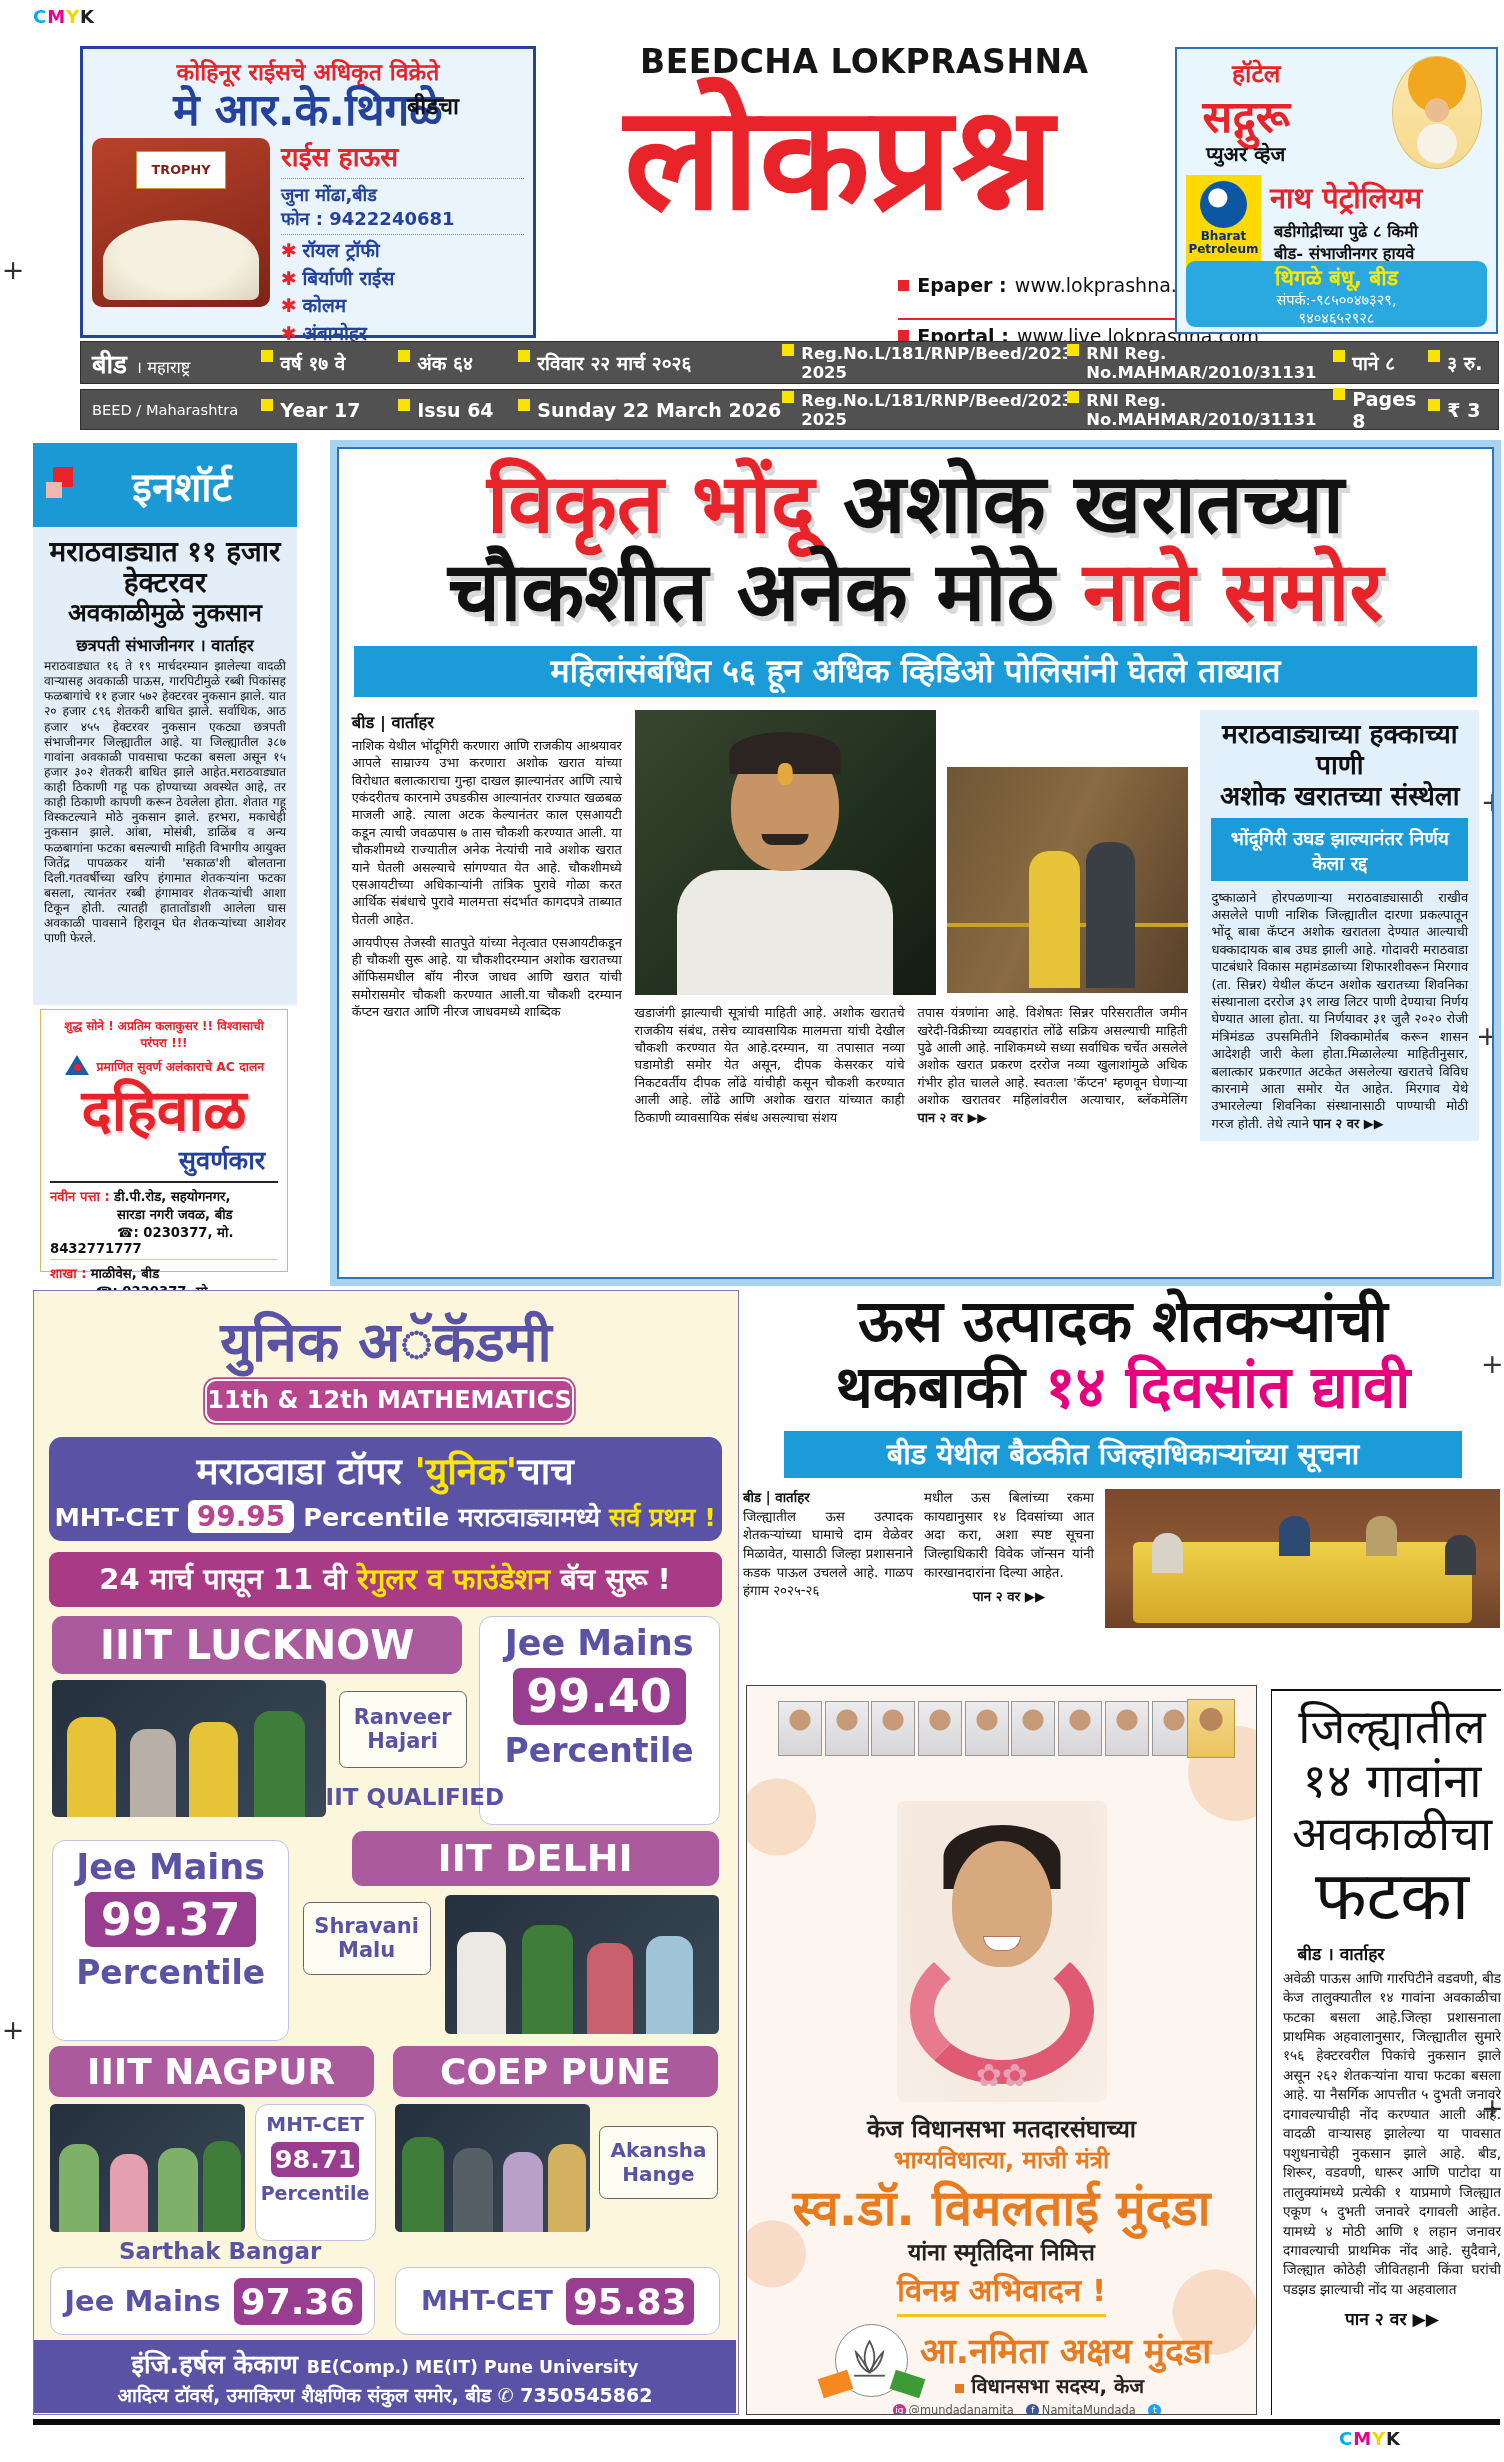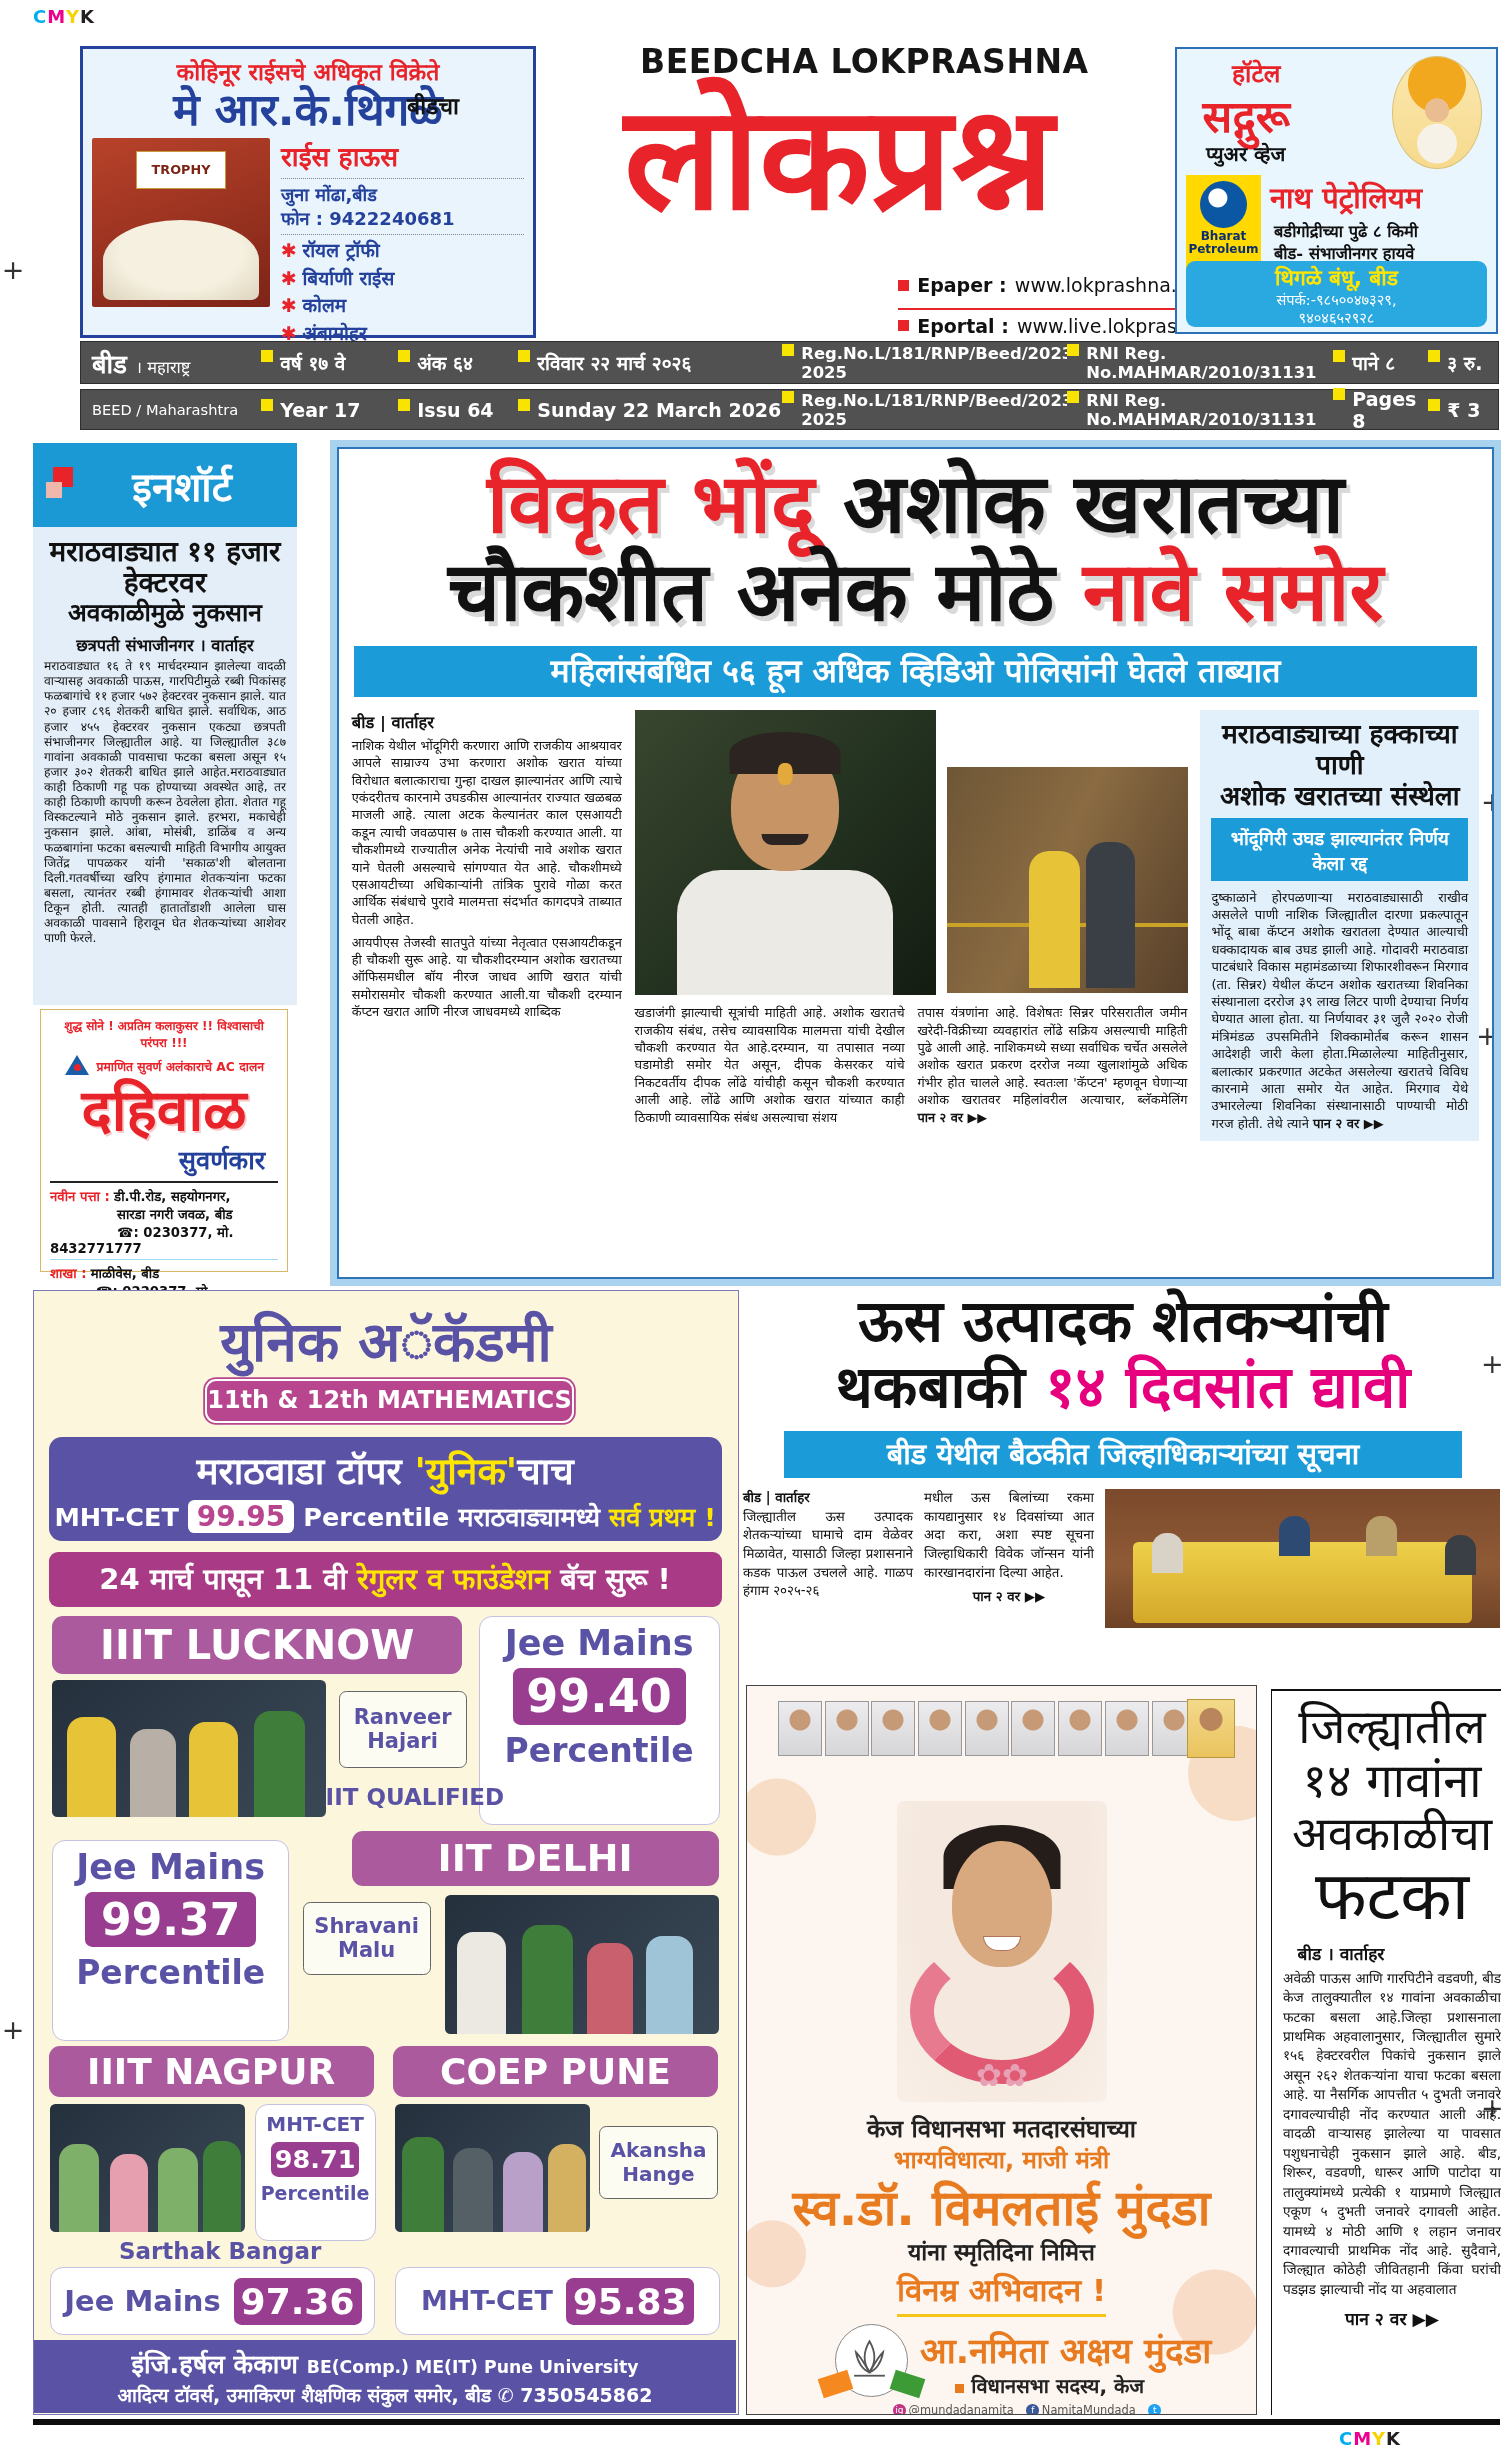--- a/index.html
+++ b/index.html
@@ -14,36 +14,36 @@
   .jus{text-align:justify}
   
   .cmyk{font-weight:bold;font-size:18px;letter-spacing:0.9px}
   .cmyk .c{color:#00adee}.cmyk .m{color:#ec008c}.cmyk .y{color:#f5d400}.cmyk .k{color:#231f20}
   .plus{position:absolute;font-size:27px;color:#333}
   
   .rice-ad{left:80px;top:46px;width:456px;height:292px;border:3.6px solid #24429c;background:#eaf4fc;box-sizing:border-box;padding:5.5px 9px}
   .rice-title{font-size:23px}
   .rice-name{font-size:44px;line-height:1.05}
   .rice-row{display:flex;margin-top:5.5px}
-  .rice-bag{width:178px;height:169px;background:linear-gradient(160deg,#b8422a,#7e2417);border-radius:2px;position:relative;flex:none}
+  .rice-bag{width:178px;height:169px;background:linear-gradient(160deg,#b8422a,#7e2417);border-radius:10px;position:relative;flex:none}
   .bag-label{position:absolute;top:12.8px;left:50%;transform:translateX(-50%);width:88px;height:36px;background:#fff;border:1.8px solid #c79a3b;color:#7e2417;font-weight:bold;font-size:12.8px;text-align:center;line-height:35px}
   .bag-rice{position:absolute;bottom:7.3px;left:11px;right:11px;height:80px;border-radius:50% 50% 7.3px 7.3px;background:radial-gradient(ellipse at 50% 40%,#f5f0e0 55%,#ddd4bd)}
   .rice-info{flex:1;padding-left:11px}
   .rice-shop{font-size:26.4px;border-bottom:1.8px dotted #888;padding-bottom:3.6px}
   .rice-addr{font-size:18px;margin-top:3.6px}
   .rice-phone{font-size:18px;border-bottom:1.8px dotted #888;padding-bottom:3.6px}
   .rice-item{font-size:19px;color:#24429c;font-weight:bold;margin-top:1.8px}
   .rice-item .st{color:#e8232a;margin-right:5.5px}
   
   .mh-beedcha{left:407px;top:89px;font-size:23px;font-weight:600}
   .mh-tag{left:640px;top:42px;font-size:33px;font-weight:bold;letter-spacing:0.5px;color:#161616}
   .mh-logo{left:520px;top:47px;width:638px;text-align:center;font-size:144px;font-weight:bold;color:#e8232a;line-height:1.55}
   .ep{left:898px;top:274px;width:392px;font-size:19px}
   .ep-line{display:flex;align-items:center;gap:8.2px}
-  .ep-line.first{border-bottom:2.7px solid #e8232a;padding-bottom:12px;margin-bottom:4.6px}
+  .ep-line.first{border-bottom:2.7px solid #e8232a;padding-bottom:22px;margin-bottom:4.6px}
   .ep-sq{width:11px;height:11px;background:#e8232a;flex:none}
   
   .hotel{left:1175px;top:47px;width:323px;height:287px;border:2.7px solid #2a6fb8;background:#eaf6fd;box-sizing:border-box}
   .hotel-l1{left:55px;top:7.3px;font-size:24.6px}
   .hotel-l2{left:25.5px;top:36px;font-size:44px}
   .hotel-l3{left:29px;top:91px;font-size:20px;color:#111}
   .saint{left:215px;top:7.3px;width:88px;height:111px;border-radius:50%;border:1.8px solid #d9c27a;
          background:radial-gradient(circle at 50% 78%,#f6f2e8 20%,transparent 21%),radial-gradient(circle at 50% 48%,#e9bd8f 16%,transparent 17%),radial-gradient(circle at 50% 24%,#f2a81e 30%,transparent 31%),linear-gradient(#fbe9b0,#f6d98c)}
   .bp{left:9px;top:126px;width:75px;height:95px;background:#ffd900;text-align:center;padding-top:5.5px;box-sizing:border-box}
   .bp-circle{width:47px;height:47px;margin:0 auto;border-radius:50%;background:radial-gradient(circle at 38% 36%,#fff 9px,#0b57a4 10px)}

